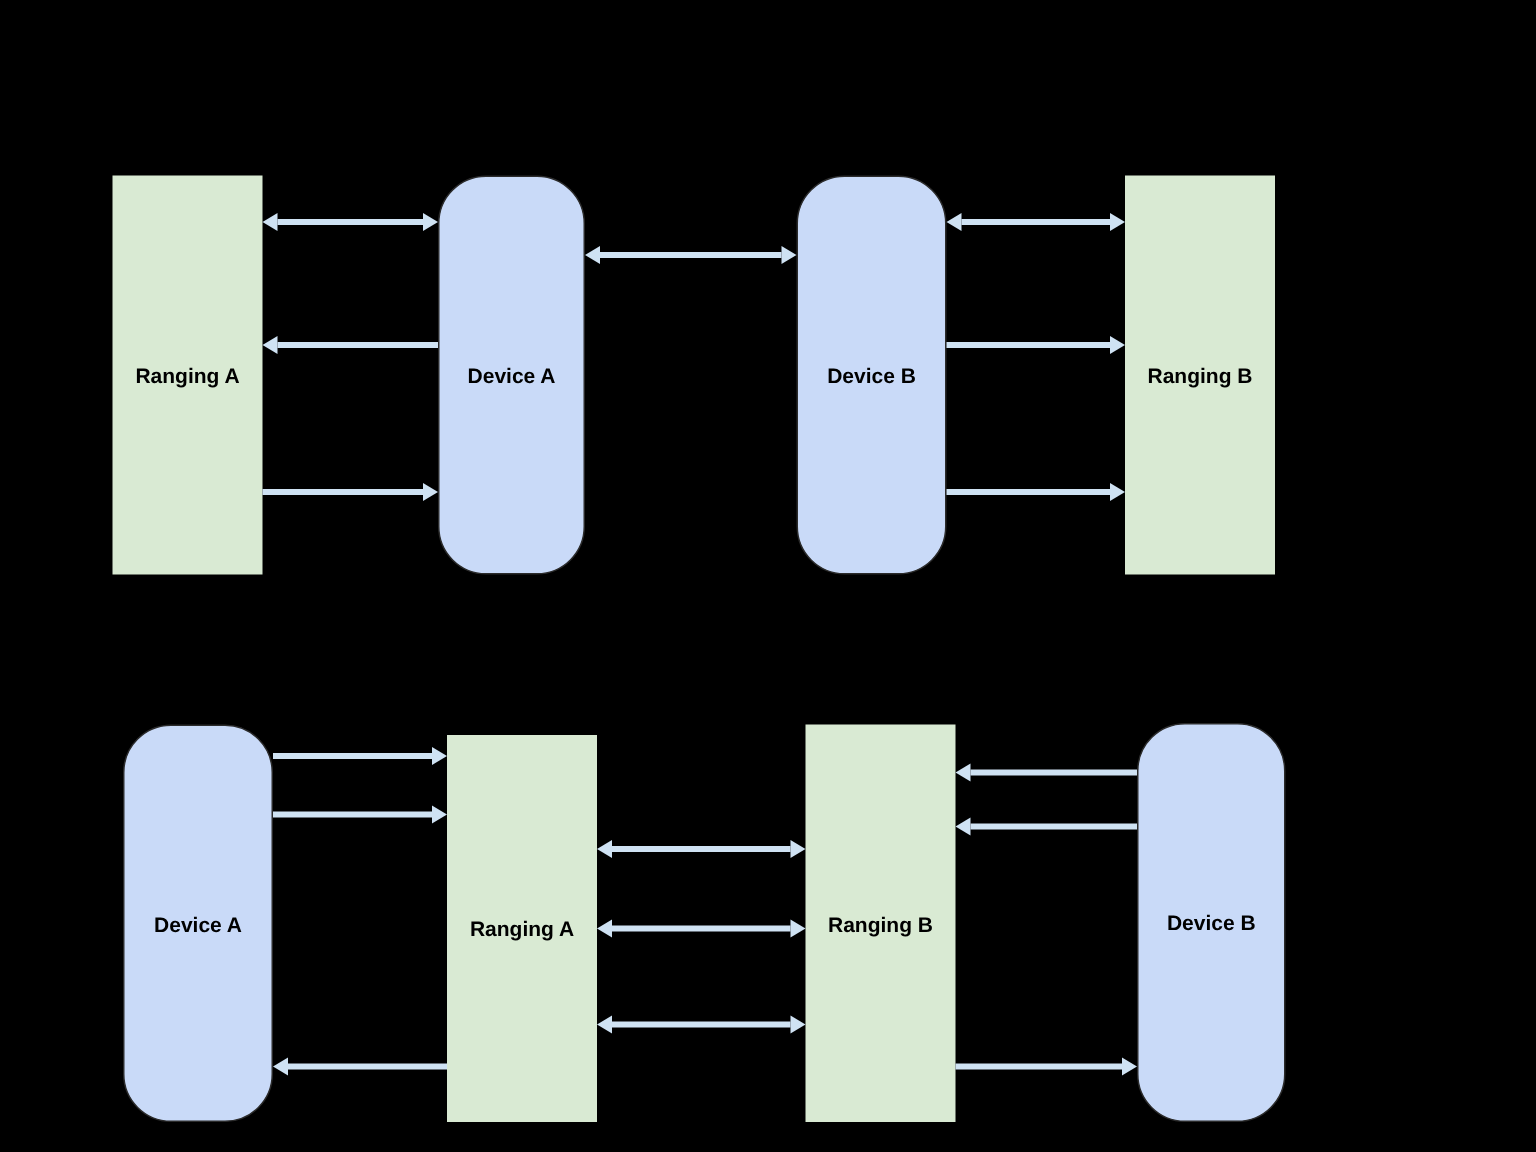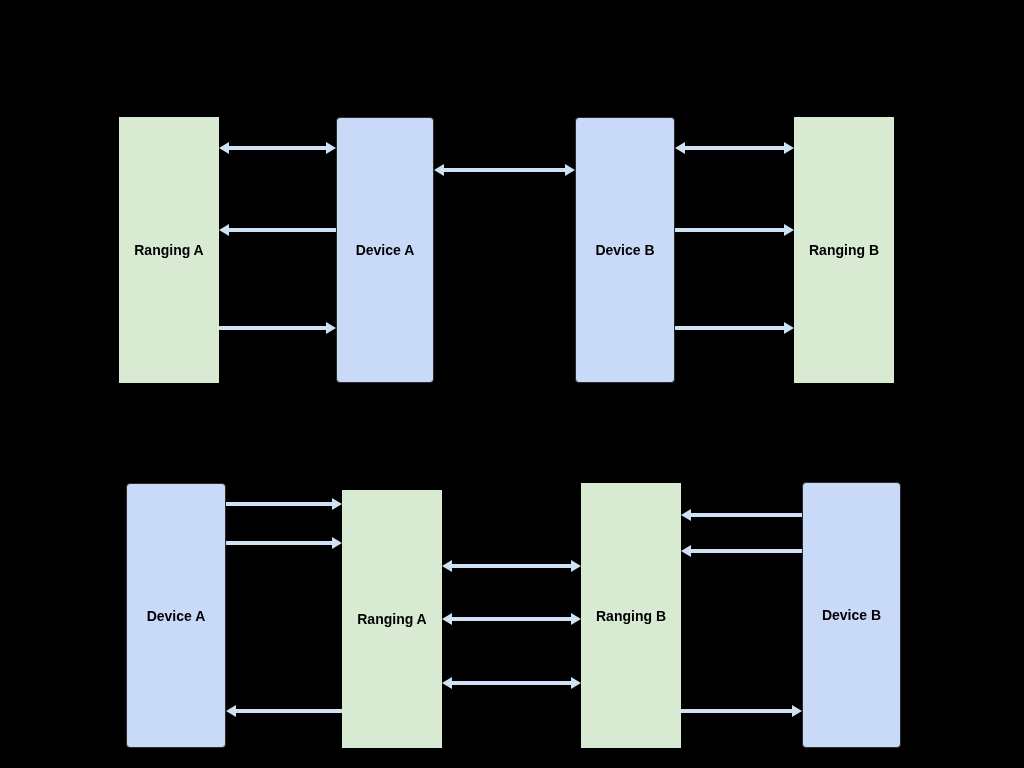--- a/index.html
+++ b/index.html
@@ -7,41 +7,40 @@
     padding: 0;
     background: #000000;
   }
   .canvas {
     position: relative;
     width: 944px;
     height: 768px;
     background: #000000;
     overflow: hidden;
     font-family: "Liberation Sans", sans-serif;
-    margin-left: 44px;
   }
   .box {
     position: absolute;
     display: flex;
     align-items: center;
     justify-content: center;
     box-sizing: border-box;
   }
   .box .label {
     font-size: 14px;
     font-weight: bold;
     color: #000000;
     white-space: nowrap;
   }
   .green {
     background: #d9ead3;
   }
   .blue {
     background: #c9daf8;
-    border-radius: 4px;
+    border-radius: 32px;
     border: 1px solid #2b2b2b;
   }
   .arrow {
     position: absolute;
     height: 12px;
     display: flex;
     align-items: center;
   }
   .arrow .line {
     flex: 1;

